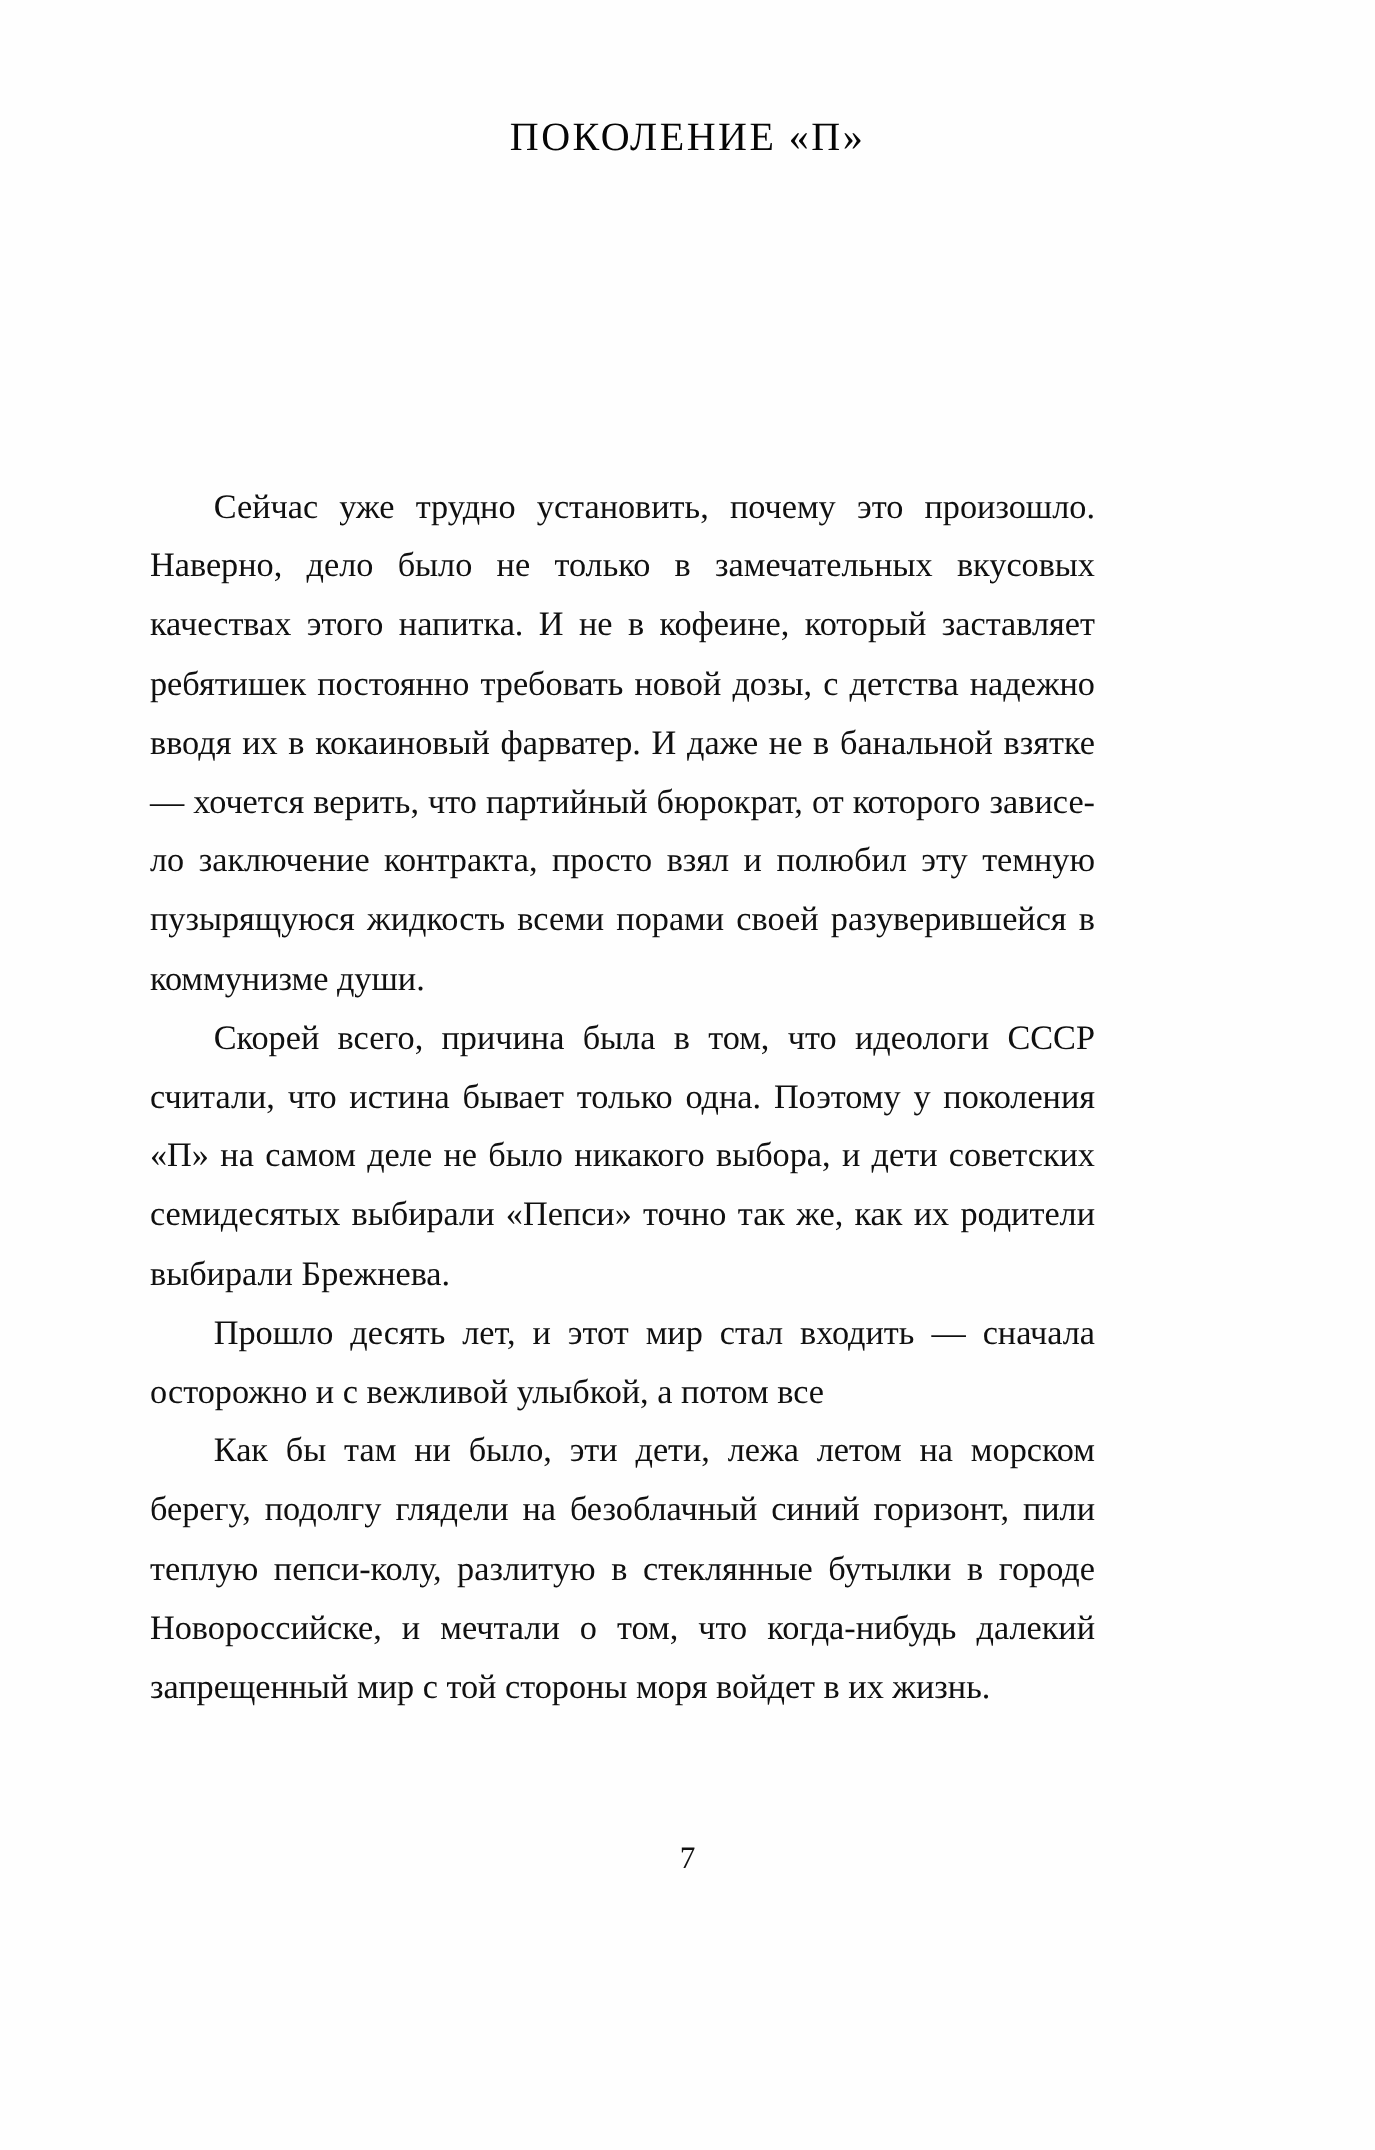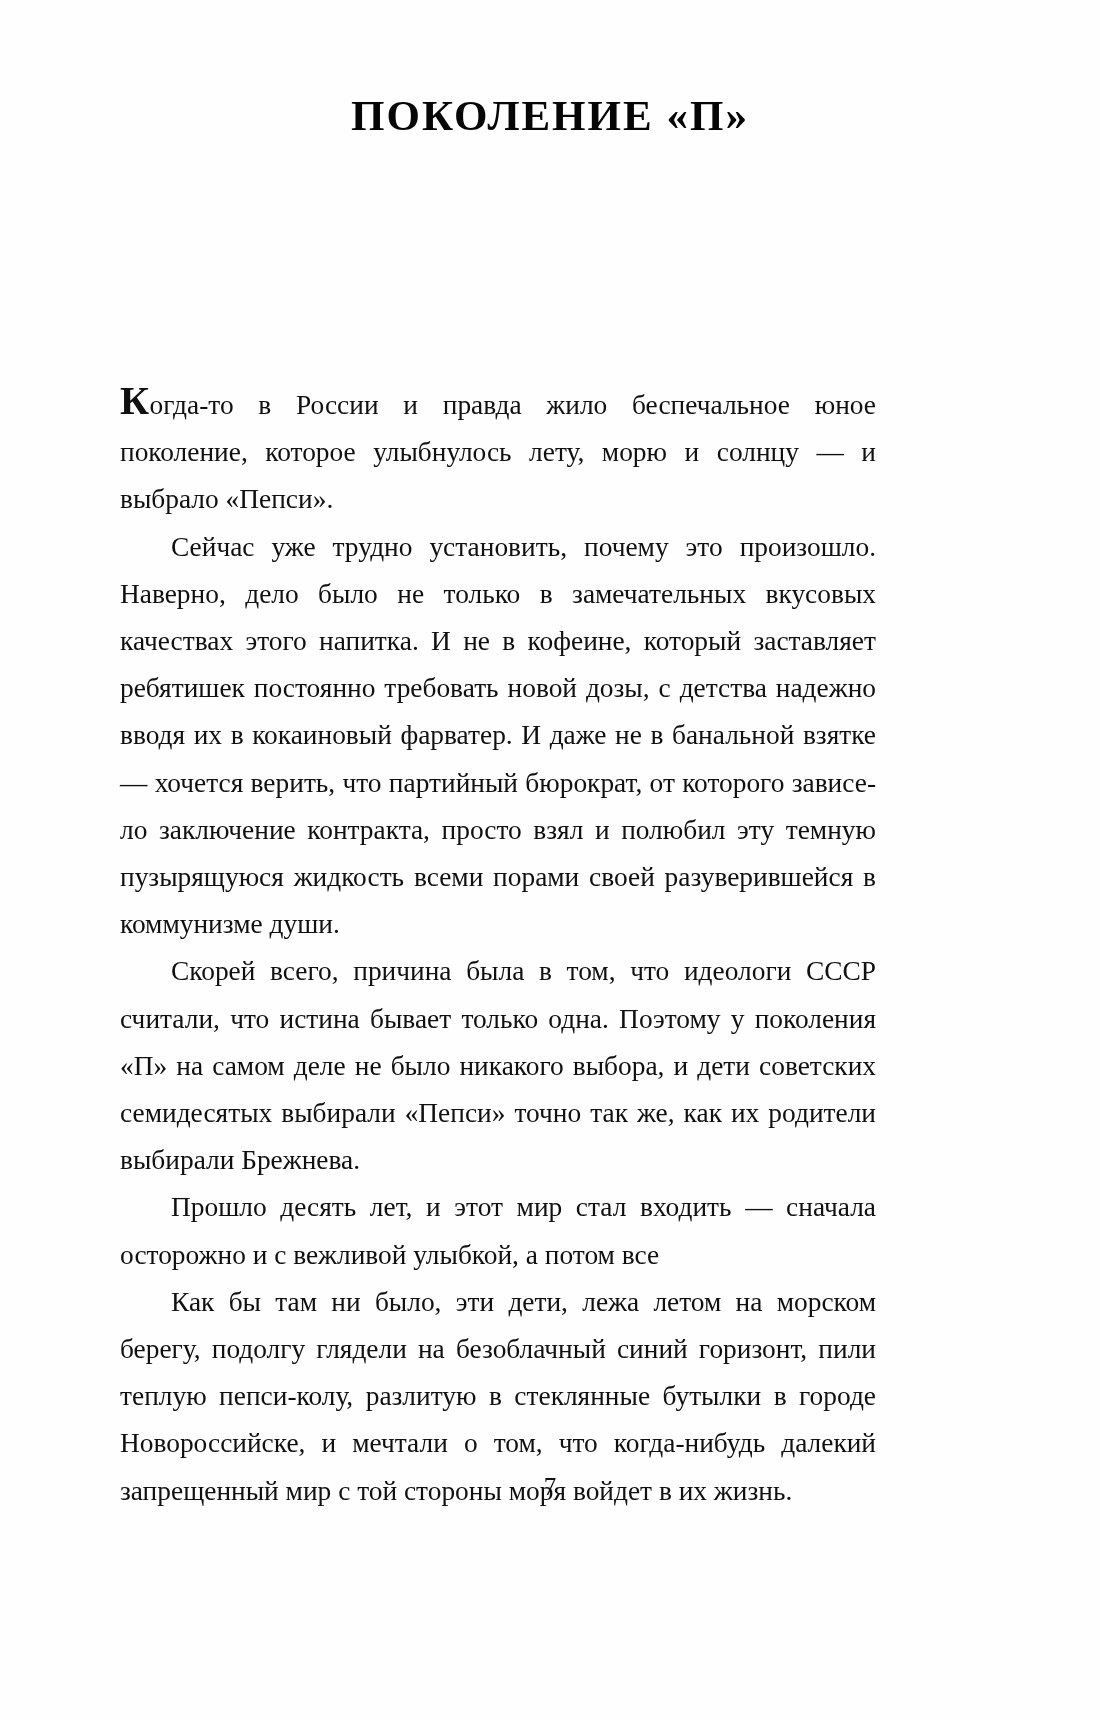--- a/index.html
+++ b/index.html
@@ -20,22 +20,22 @@
   }
 
   
   .chapter-title {
     position: absolute;
     top: 92px;
     left: 0;
     width: 1100px;
     text-align: center;
     font-family: "Liberation Serif", "DejaVu Serif", serif;
-    font-weight: 700;
-    font-size: 43px;
+    font-weight: 400;
+    font-size: 32px;
     letter-spacing: 2.0px;
     color: #060606;
     line-height: 1.1;
     white-space: pre;
   }
 
   
   .body-block {
     position: absolute;
     top: 382px;
@@ -79,21 +79,20 @@
 </style>
 </head>
 <body>
 
 <div class="page">
 
   <div class="chapter-title">ПОКОЛЕНИЕ «П»</div>
 
   <div class="body-block">
 
-    <p class="para first"><span class="dropcap">К</span><span>огда-то в России и правда жило беспечальное юное поколение, которое улыбнулось лету, морю и солн­цу — и выбрало «Пепси».</span></p>
 
     <p class="para"><span>Сейчас уже трудно установить, почему это произо­шло. Наверно, дело было не только в замечательных вкусовых качествах этого напитка. И не в кофеине, ко­торый заставляет ребятишек постоянно требовать но­вой дозы, с детства надежно вводя их в кокаиновый фарватер. И даже не в банальной взятке — хочется верить, что партийный бюрократ, от которого зависе­ло заключение контракта, просто взял и полюбил эту темную пузырящуюся жидкость всеми порами своей разуверившейся в коммунизме души.</span></p>
 
     <p class="para"><span>Скорей всего, причина была в том, что идеологи СССР считали, что истина бывает только одна. По­этому у поколения «П» на самом деле не было ника­кого выбора, и дети советских семидесятых выбира­ли «Пепси» точно так же, как их родители выбирали Брежнева.</span></p>
 
     <p class="para"><span>Прошло десять лет, и этот мир стал входить — сна­чала осторожно и с вежливой улыбкой, а потом все</span></p>
 
     <p class="para"><span>Как бы там ни было, эти дети, лежа летом на мор­ском берегу, подолгу глядели на безоблачный синий горизонт, пили теплую пепси-колу, разлитую в стек­лянные бутылки в городе Новороссийске, и мечтали о том, что когда-нибудь далекий запрещенный мир с той стороны моря войдет в их жизнь.</span></p>
 
   </div>

